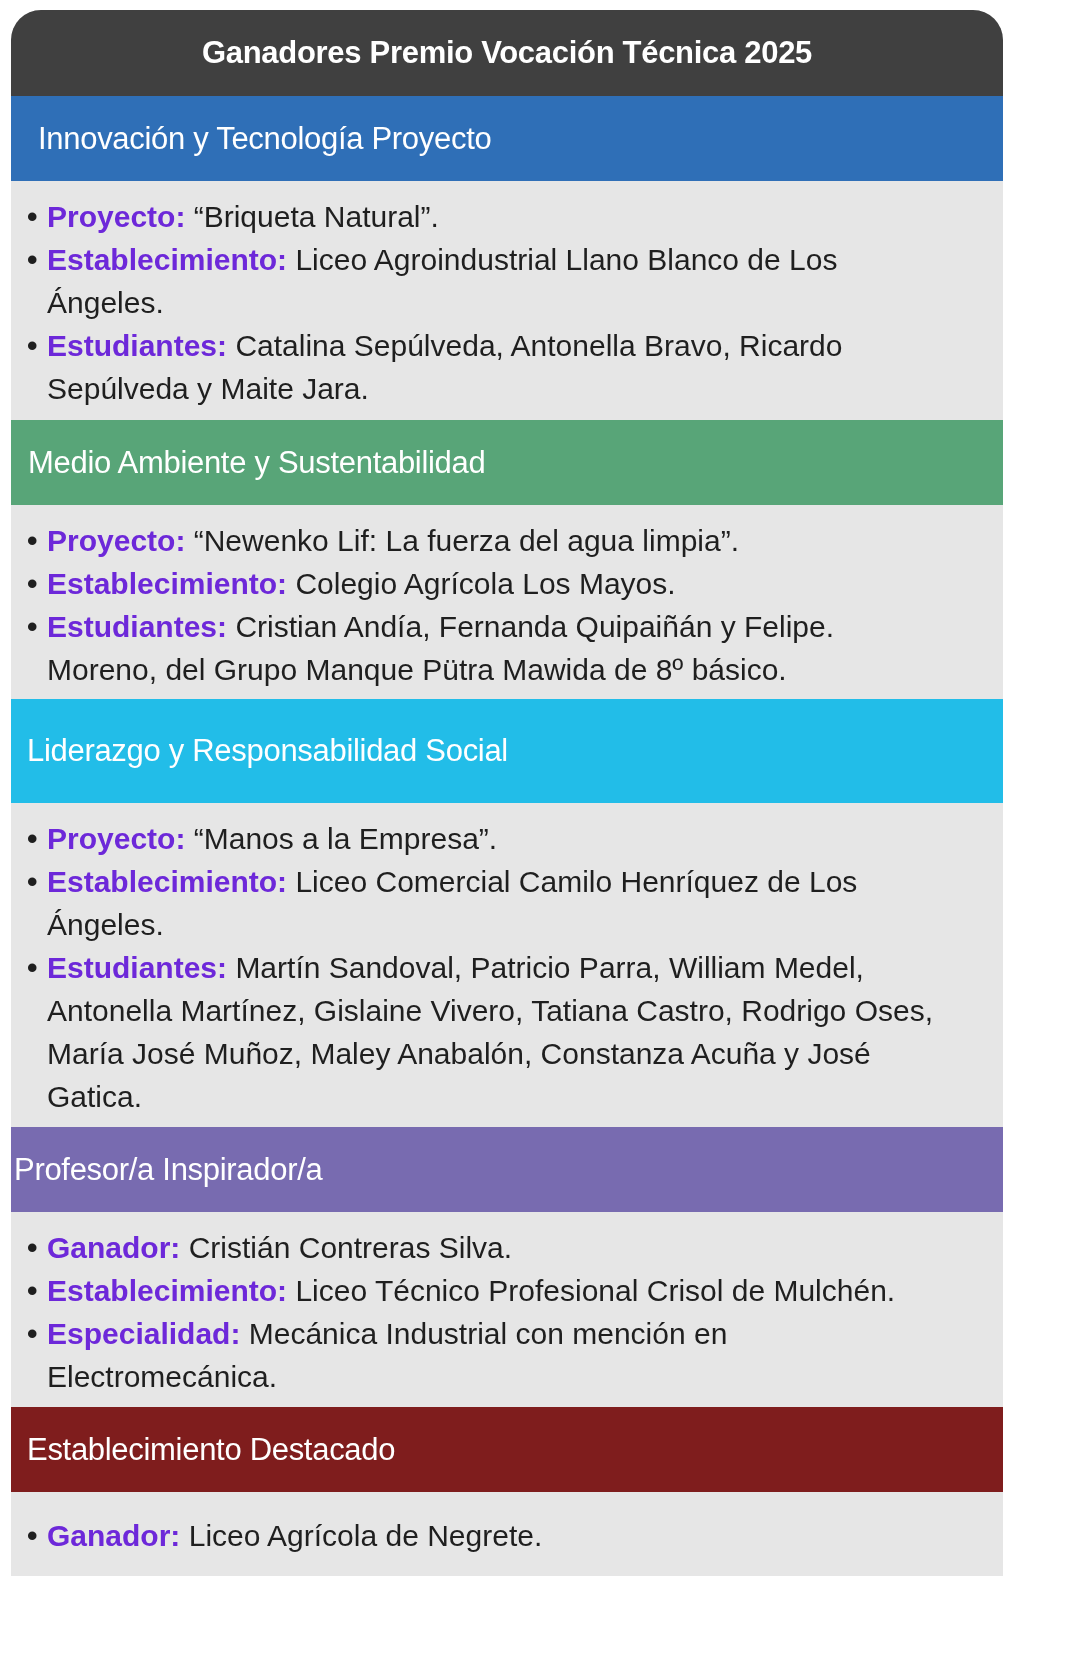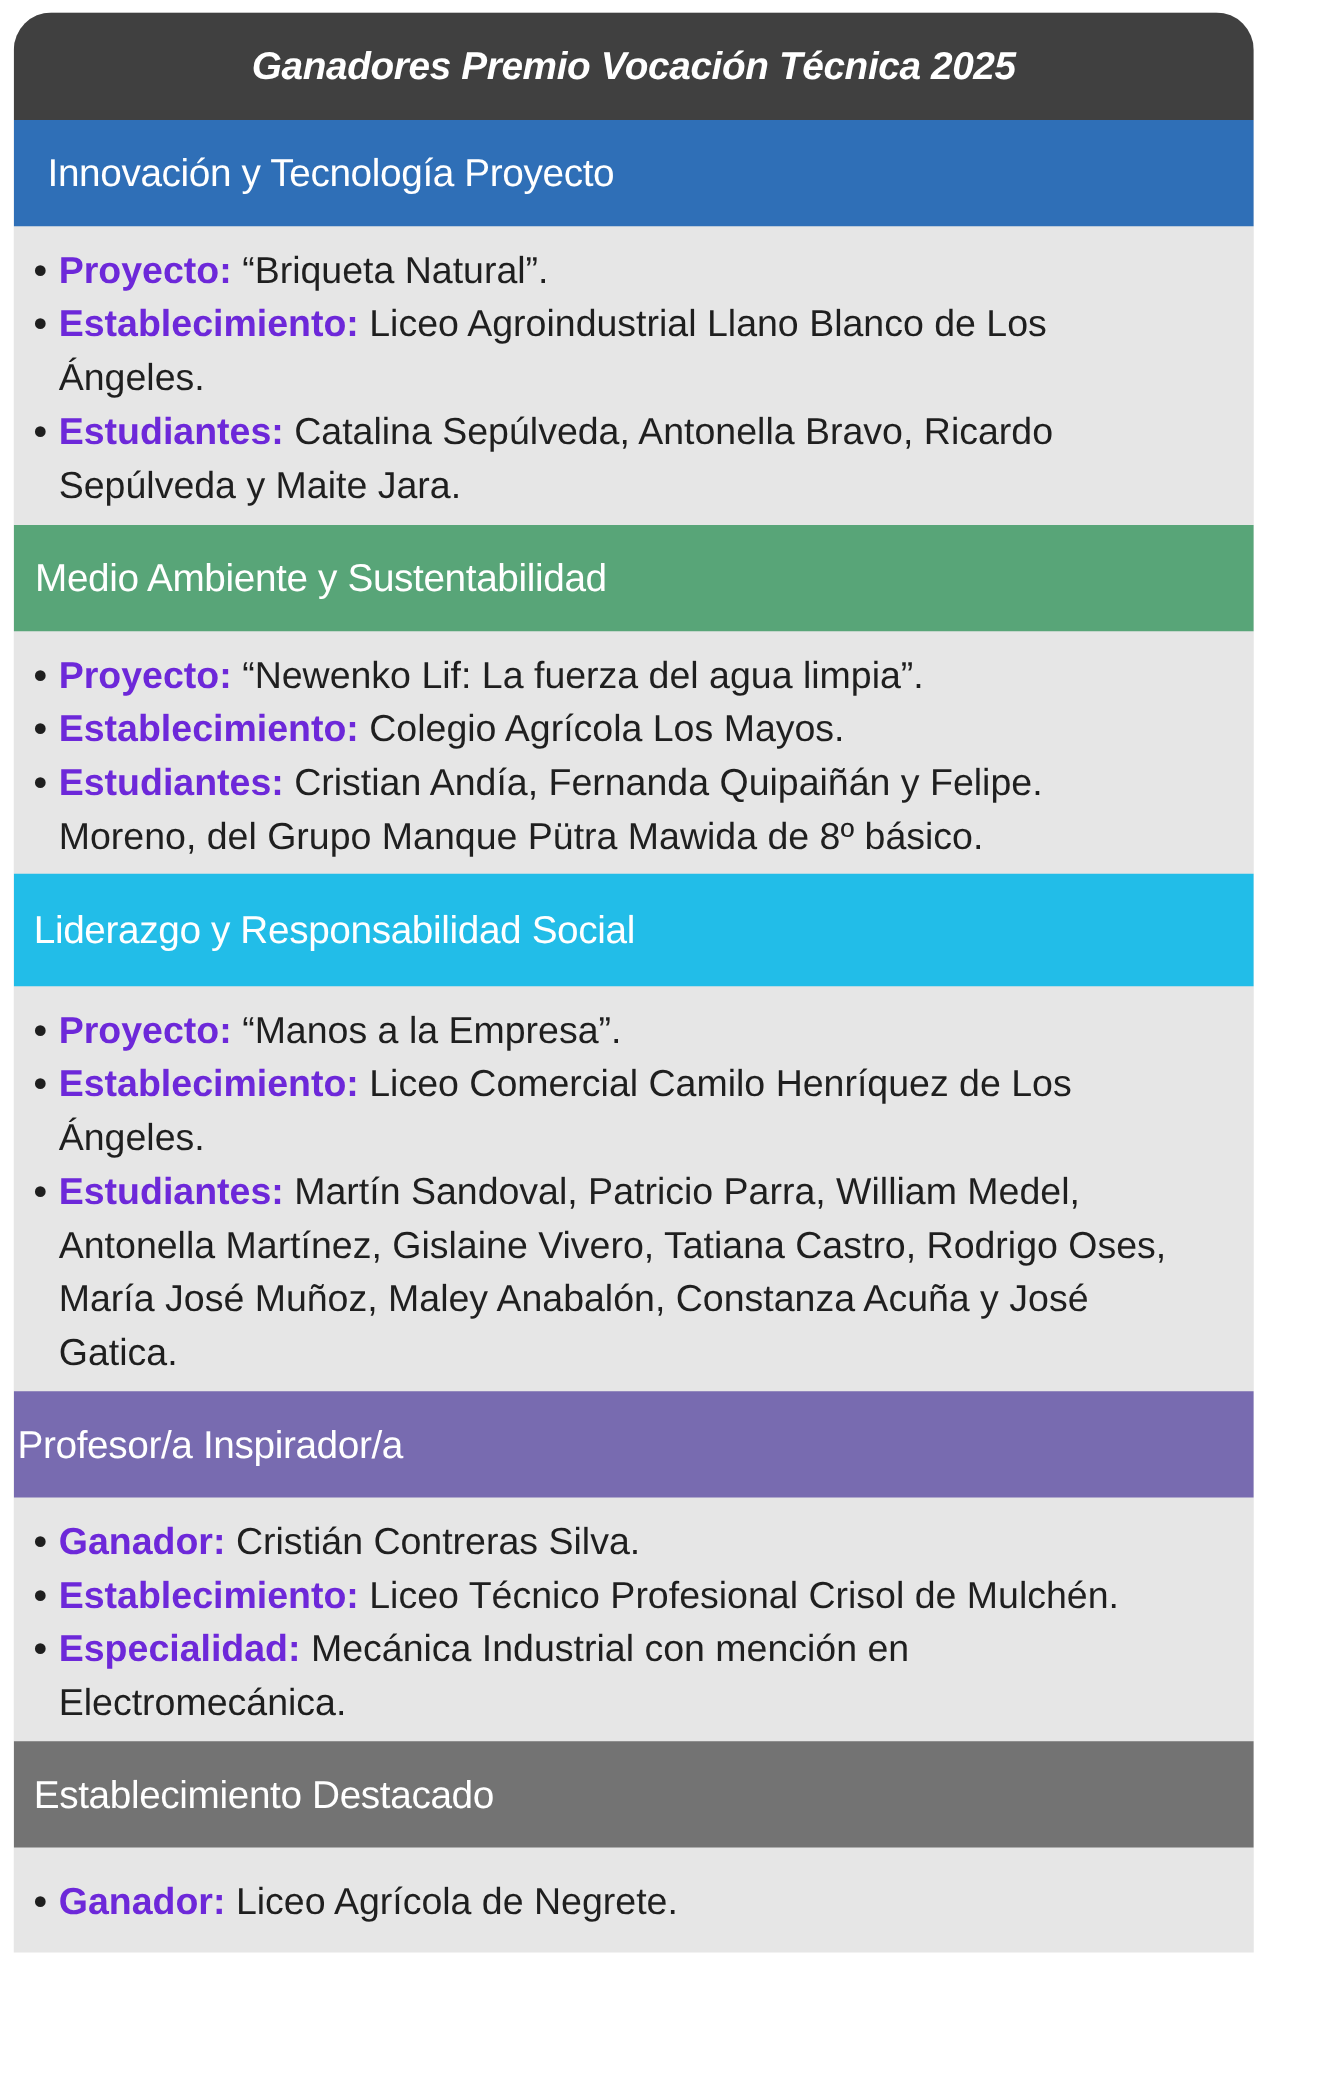--- a/index.html
+++ b/index.html
@@ -7,21 +7,21 @@
   .card {
     position: absolute; left: 11px; top: 10px; width: 992px;
     background: #e6e6e6;
     border-top-left-radius: 30px; border-top-right-radius: 30px;
     overflow: hidden;
   }
   .title-bar {
     height: 86px; background: #404040;
     display: flex; align-items: center; justify-content: center;
     color: #ffffff; font-family: "Liberation Sans", sans-serif;
-    font-weight: bold; font-size: 31px; letter-spacing: -0.3px; font-style: italic;
+    font-weight: bold; font-size: 31px; letter-spacing: -0.3px;
   }
   .sec-head {
     height: 85px; display: flex; align-items: center;
     color: #ffffff; font-family: "Liberation Sans", sans-serif;
     font-weight: normal; font-size: 31px; letter-spacing: -0.3px;
     box-sizing: border-box;
   }
   .sec-body {
     box-sizing: border-box; padding: 14px 0 0 14px;
     font-family: "Liberation Sans", sans-serif; font-size: 30px;
@@ -48,37 +48,37 @@
 
   <div class="sec-head" style="background:#58a578;padding-left:17px;">
     <span>Medio Ambiente y Sustentabilidad</span>
   </div>
   <div class="sec-body" style="height:194px;">
     <div class="item"><span class="bullet">•</span><span class="lbl">Proyecto:</span> <span>“Newenko Lif: La fuerza del agua limpia”.</span></div>
     <div class="item"><span class="bullet">•</span><span class="lbl">Establecimiento:</span> <span>Colegio Agrícola Los Mayos.</span></div>
     <div class="item" style="padding-right:60px;"><span class="bullet">•</span><span class="lbl">Estudiantes:</span> <span>Cristian Andía, Fernanda Quipaiñán y Felipe. Moreno, del Grupo Manque Pütra Mawida de 8º básico.</span></div>
   </div>
 
-  <div class="sec-head" style="background:#22bde8;padding-left:16px;height:90px;">
+  <div class="sec-head" style="background:#22bde8;padding-left:16px;height:104px;">
     <span>Liderazgo y Responsabilidad Social</span>
   </div>
   <div class="sec-body" style="height:324px;">
     <div class="item"><span class="bullet">•</span><span class="lbl">Proyecto:</span> <span>“Manos a la Empresa”.</span></div>
     <div class="item" style="padding-right:130px;"><span class="bullet">•</span><span class="lbl">Establecimiento:</span> <span>Liceo Comercial Camilo Henríquez de Los Ángeles.</span></div>
     <div class="item" style="padding-right:30px;"><span class="bullet">•</span><span class="lbl">Estudiantes:</span> <span>Martín Sandoval, Patricio Parra, William Medel, Antonella Martínez, Gislaine Vivero, Tatiana Castro, Rodrigo Oses, María José Muñoz, Maley Anabalón, Constanza Acuña y José Gatica.</span></div>
   </div>
 
   <div class="sec-head" style="background:#786bb0;padding-left:3px;">
     <span>Profesor/a Inspirador/a</span>
   </div>
   <div class="sec-body" style="height:195px;">
     <div class="item"><span class="bullet">•</span><span class="lbl">Ganador:</span> <span>Cristián Contreras Silva.</span></div>
     <div class="item" style="padding-right:0;"><span class="bullet">•</span><span class="lbl">Establecimiento:</span> <span>Liceo Técnico Profesional Crisol de Mulchén.</span></div>
     <div class="item" style="padding-right:200px;"><span class="bullet">•</span><span class="lbl">Especialidad:</span> <span>Mecánica Industrial con mención en Electromecánica.</span></div>
   </div>
 
-  <div class="sec-head" style="background:#737373;padding-left:16px;text-align:right;">
+  <div class="sec-head" style="background:#7f1d1d;padding-left:16px;text-align:right;">
     <span>Establecimiento Destacado</span>
   </div>
   <div class="sec-body" style="height:84px;padding-top:22px;">
     <div class="item"><span class="bullet">•</span><span class="lbl">Ganador:</span> <span>Liceo Agrícola de Negrete.</span></div>
   </div>
 </div>
 
 </body></html>

